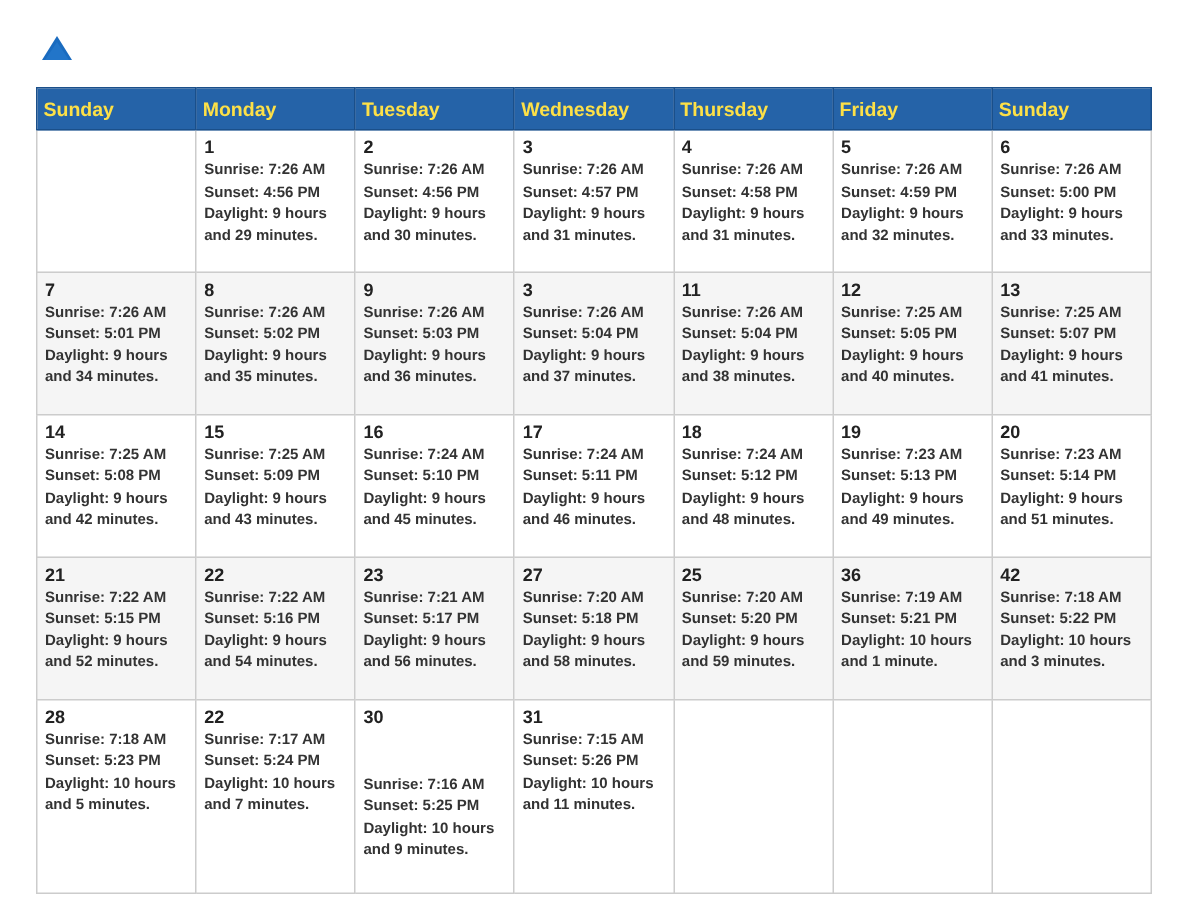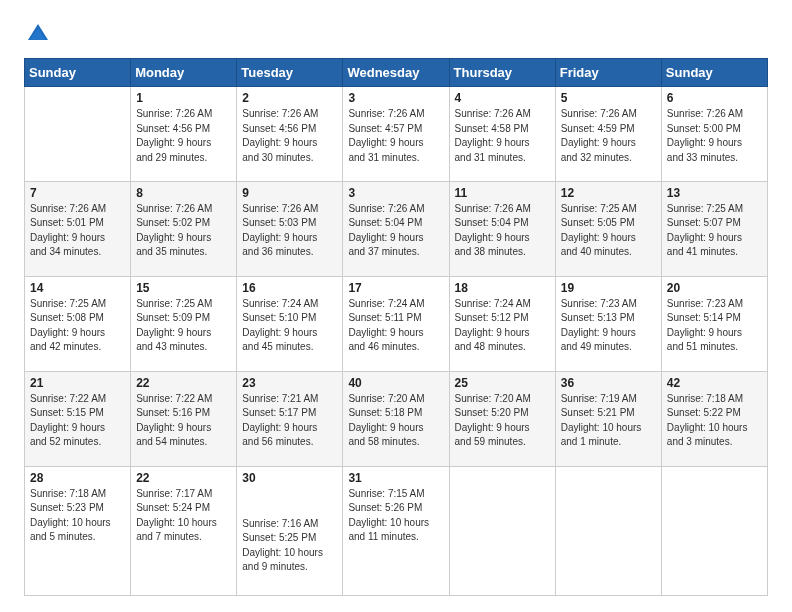--- a/index.html
+++ b/index.html
@@ -62,21 +62,21 @@
     }
     .calendar {
       flex: 1;
       border: 1px solid #ccc;
       border-collapse: collapse;
       width: 100%;
       table-layout: fixed;
     }
     .calendar th {
       background: #2563a8;
-      color: #ffffff;
+      color: #fde047;
       font-size: 13px;
       font-weight: bold;
       padding: 6px 4px;
       text-align: left;
       border: 1px solid #1a4f8a;
     }
     .calendar td {
       border: 1px solid #ccc;
       vertical-align: top;
       padding: 4px 5px;
@@ -91,20 +91,21 @@
     .day-num {
       font-size: 12px;
       font-weight: bold;
       color: #222;
       margin-bottom: 2px;
     }
     .day-info {
       font-size: 10px;
       color: #333;
       line-height: 1.45;
+      font-weight: bold;
     }
     .empty-cell {
       background: #f9f9f9;
     }
   </style>
 </head>
 <body>
 
 <div class="page">
   <div class="header">
@@ -300,21 +301,21 @@
 and 54 minutes.</div>
           </td>
           <td>
             <div class="day-num">23</div>
             <div class="day-info" style="white-space: pre-line;">Sunrise: 7:21 AM
 Sunset: 5:17 PM
 Daylight: 9 hours
 and 56 minutes.</div>
           </td>
           <td>
-            <div class="day-num">40</div>
+            <div class="day-num">27</div>
             <div class="day-info" style="white-space: pre-line;">Sunrise: 7:20 AM
 Sunset: 5:18 PM
 Daylight: 9 hours
 and 58 minutes.</div>
           </td>
           <td>
             <div class="day-num">25</div>
             <div class="day-info" style="white-space: pre-line;">Sunrise: 7:20 AM
 Sunset: 5:20 PM
 Daylight: 9 hours

